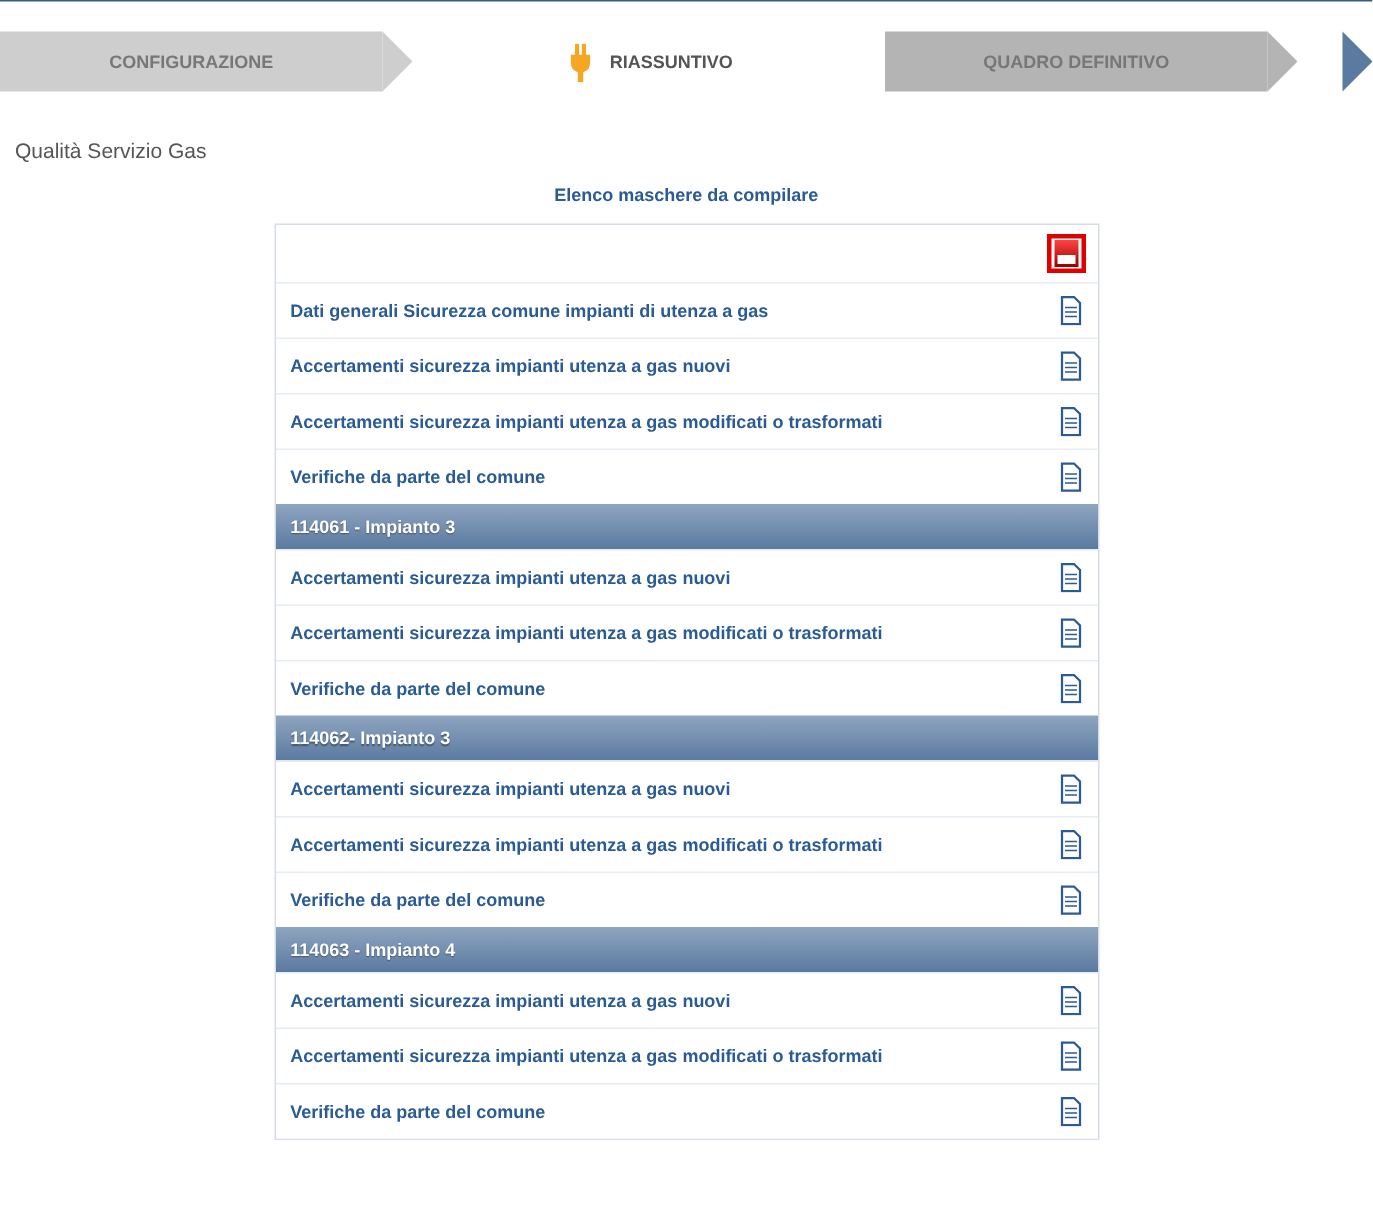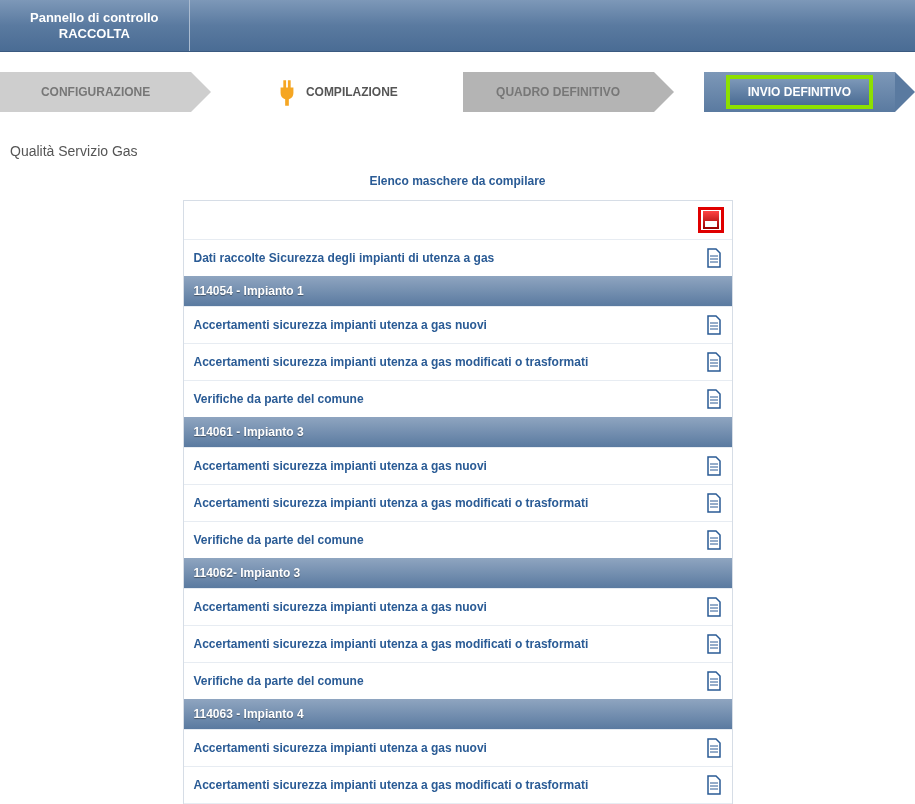--- a/index.html
+++ b/index.html
@@ -39,68 +39,60 @@
   
   .doc-icon { width:16px; height:20px; display:inline-block; }
   .doc-icon svg { width:16px; height:20px; }
   
   .plug-svg { width:22px; height:26px; }
 </style>
 </head>
 <body>
 
 <div class="topnav">
-  <div class="topnav-item line2">
-    <div>Pannello di controllo</div>
-    <div>RACCOLTA</div>
-  </div>
 </div>
 
 <div class="stepbar">
   <div class="step step-grey">CONFIGURAZIONE</div>
   <div class="step-arrow grey"></div>
   <div class="spacer"></div>
   <div class="step step-active">
     <span class="step-plug">
       <svg class="plug-svg" viewBox="0 0 24 28">
           <path fill="#f5a623" d="M8 0h3v8H8zM13 0h3v8h-3zM5 8h14v6a7 7 0 0 1-5 6.7V28h-4v-7.3A7 7 0 0 1 5 14z"></path>
         </svg>
     </span>
-    <span>COMPILAZIONE</span>
+    <span>RIASSUNTIVO</span>
   </div>
   <div class="spacer"></div>
   <div class="step step-grey" style="background:#b4b4b4;">QUADRO DEFINITIVO</div>
   <div class="step-arrow darkgrey"></div>
   <div class="spacer"></div>
-  <div class="step step-blue">
-    <span class="green-box">INVIO DEFINITIVO</span>
-  </div>
   <div class="step-arrow blue"></div>
 </div>
 
 <div class="page-title">Qualità Servizio Gas</div>
 
 <div class="listwrap">
   <div class="list-header">Elenco maschere da compilare</div>
   <div class="panel">
     <div class="pdf-row">
       <div class="pdf-box">
         <span class="pdf-glyph"></span>
       </div>
     </div>
 
     <div class="row">
-      <a>Dati raccolte Sicurezza degli impianti di utenza a gas</a>
+      <a>Dati generali Sicurezza comune impianti di utenza a gas</a>
       <span class="doc-icon"><svg viewBox="0 0 16 20">
             <path fill="none" stroke="#2a5b95" stroke-width="1.5" d="M2 1h8l4 4v14H2z"></path>
             <path stroke="#2a5b95" d="M4 8h8M4 11h8M4 14h8"></path>
           </svg></span>
     </div>
 
-    <div class="group-head">114054 - Impianto 1</div>
     <div class="row">
         <a>Accertamenti sicurezza impianti utenza a gas nuovi</a>
         <span class="doc-icon"><svg viewBox="0 0 16 20">
             <path fill="none" stroke="#2a5b95" stroke-width="1.5" d="M2 1h8l4 4v14H2z"></path>
             <path stroke="#2a5b95" d="M4 8h8M4 11h8M4 14h8"></path>
           </svg></span>
       </div>
     <div class="row">
         <a>Accertamenti sicurezza impianti utenza a gas modificati o trasformati</a>
         <span class="doc-icon"><svg viewBox="0 0 16 20">

